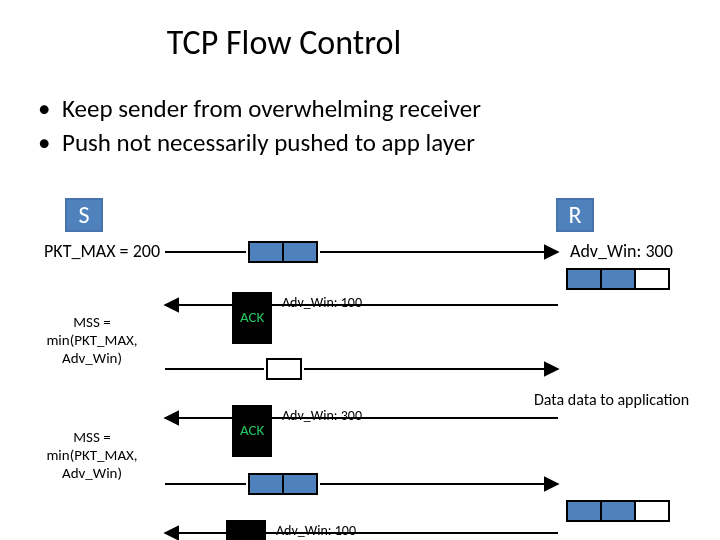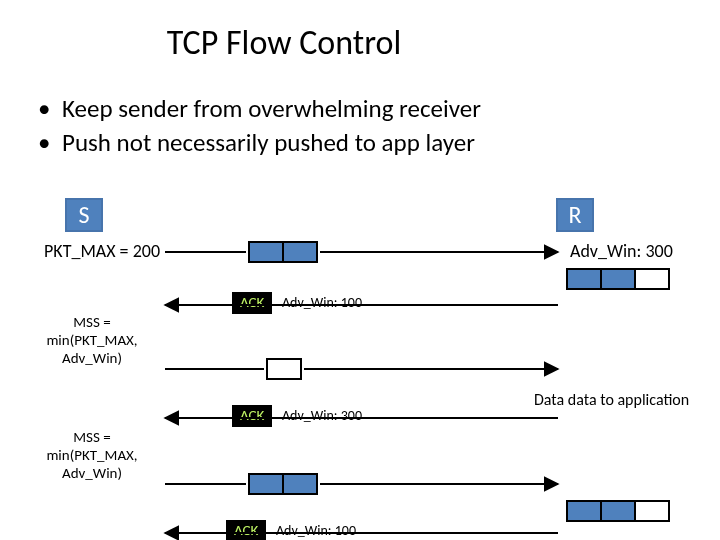--- a/index.html
+++ b/index.html
@@ -37,23 +37,23 @@
     background: #4f81bd;
     color: #fff;
     font-size: 24px;
     text-align: center;
   }
   .text-plain { position: absolute; font-size: 18px; }
   .text-small { position: absolute; font-size: 15px; text-align: center; line-height: 1.2; }
   .ack-box {
     position: absolute;
     background: #000;
-    color: #bef264;
+    color: #22c55e;
     font-size: 15px;
-    padding: 1px 8px;
+    padding: 16px 8px;
     line-height: 1.3;
   }
   .ack-label { position: absolute; font-size: 14px; }
   .buffer { position: absolute; display: flex; }
   .cell {
     border: 2px solid #000;
     width: 36px;
     height: 22px;
     margin-left: -2px;
   }

